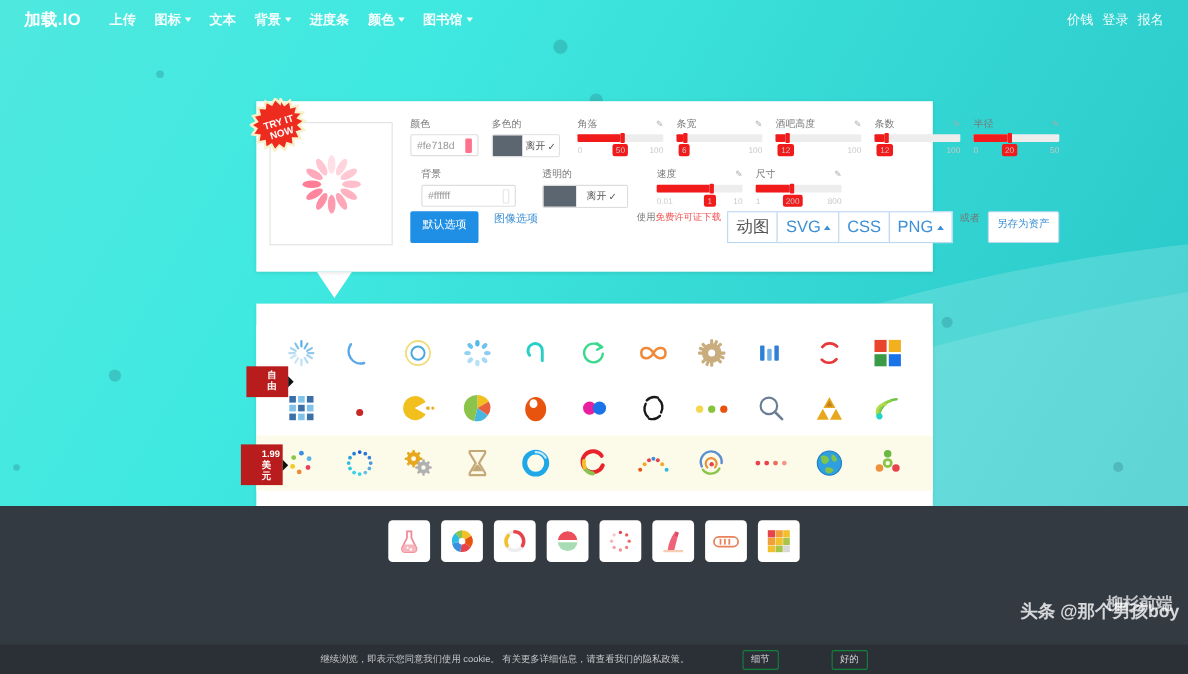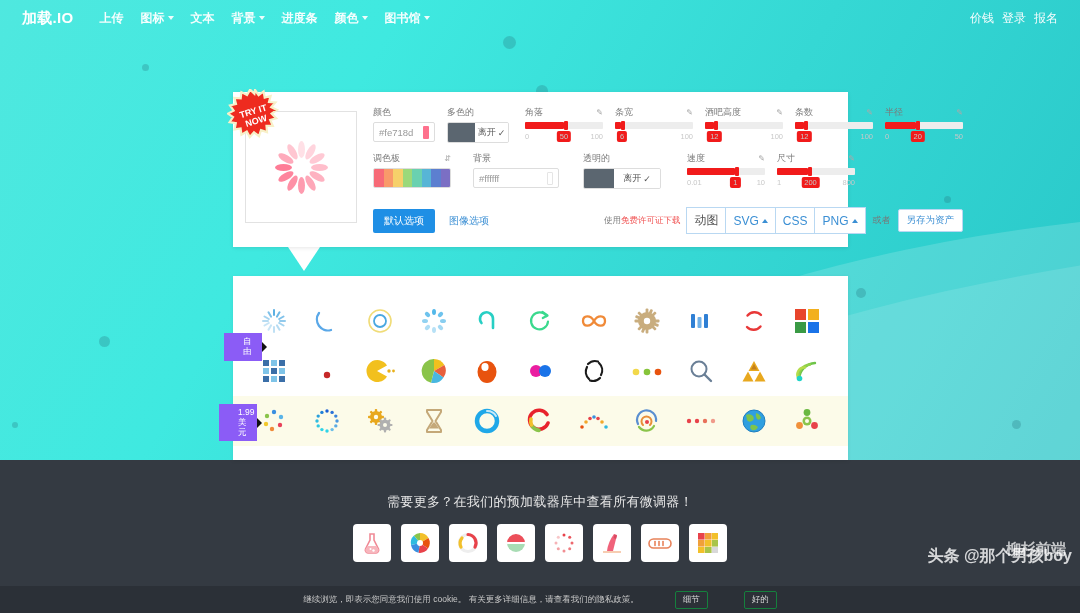--- a/index.html
+++ b/index.html
@@ -127,31 +127,31 @@
     font-size: 7.5px; padding: 1px 3px; border-radius: 2px;
     transform: translateX(-50%); top: 0; line-height: 1.25;
   }
 
   .palette {
     display: flex; width: 78px; height: 20px;
     border: 1px solid #ddd; border-radius: 2px; overflow: hidden;
   }
   .palette div { flex: 1; }
 
-  .btn-row { display: flex; align-items: center; margin-top: 18px; }
+  .btn-row { display: flex; margin-top: 3px; }
   .btn-primary {
     background: #1f8fe5; color: #fff; font-size: 10px;
     padding: 5px 11px; border-radius: 2px; cursor: pointer;
   }
   .link-blue { color: #3b8fd4; font-size: 10px; margin-left: 14px; cursor: pointer; }
   .dl-txt { font-size: 8.5px; color: #777; margin-left: auto; margin-right: 6px; white-space: nowrap; }
   .dl-txt em { color: #f05050; font-style: normal; }
   .btn-group { display: flex; }
   .btn-out {
-    border: 1px solid #b9d8f2; color: #3b8fd4; font-size: 12px;
+    border: 1px solid #b9d8f2; color: #3b8fd4; font-size: 15px;
     padding: 4px 7px; background: #fff; cursor: pointer;
     display: flex; align-items: center; gap: 3px; margin-left: -1px;
   }
   .btn-out:first-child { color: #555; margin-left: 0; }
   .up-caret {
     width: 0; height: 0; border-left: 3px solid transparent;
     border-right: 3px solid transparent; border-bottom: 4px solid #3b8fd4;
   }
   .or-txt { font-size: 9px; color: #777; margin: 0 7px; }
   .btn-save {
@@ -177,23 +177,23 @@
   .icon-row.free1 { background: #fff; margin-top: 20px; }
   .icon-row.free2 { background: #fff; }
   .icon-row.paid  { background: #fcfbe9; }
   .icon-cell {
     flex: 1; display: flex; align-items: center; justify-content: center;
     height: 50px; cursor: pointer;
   }
   .icon-cell svg { display: block; }
 
   .tag {
-    position: absolute; background: #8b5cf6; color: #fff;
+    position: absolute; background: #b91c1c; color: #fff;
     font-size: 8.5px; padding: 4px 19px; z-index: 16;
-    line-height: 1.15; text-align: center; width: 25px;
+    line-height: 1.15; text-align: center; width: 25px; font-weight: bold;
   }
   .tag::after {
     content: ""; position: absolute; right: -5px; top: 50%;
     transform: translateY(-50%);
     border-top: 5px solid transparent; border-bottom: 5px solid transparent;
     border-left: 5px solid #111;
   }
 
   
   .footer {
@@ -220,21 +220,21 @@
   .wm-sub {
     position: absolute; right: 14px; top: 540px; z-index: 41;
     color: rgba(255,255,255,0.72); font-size: 15px; font-weight: 700;
     pointer-events: none;
   }
 
   
   .cookie {
     position: absolute; left: 0; bottom: 0; width: 1080px; height: 27px;
     background: #2b3037; z-index: 45;
-    display: flex; align-items: center; justify-content: center; gap: 4px;
+    display: flex; align-items: center; justify-content: center; gap: 16px;
   }
   .cookie-txt { color: #c7c7c7; font-size: 8.5px; }
   .cookie-btn {
     border: 1px solid #15803d; color: #d8d8d8; font-size: 8.5px;
     padding: 2px 7px; border-radius: 2px; cursor: pointer; margin-left: 32px;
   }
 </style>
 </head>
 <body>
 
@@ -426,36 +426,20 @@
           <div class="scale">
             <span>0</span>
             <span class="val" style="left:42%">20</span>
             <span>50</span>
           </div>
         </div>
       </div>
 
       <div class="ctl-row r2">
 
-        <div class="field" style="width:78px;">
-          <div class="field-label">
-              <span>调色板</span>
-              <span class="pencil">⇵</span>
-            </div>
-          <div class="palette">
-            <div style="background:#f76a77"></div>
-              <div style="background:#f99a6a"></div>
-            <div style="background:#f6d06a"></div>
-              <div style="background:#9bd97a"></div>
-            <div style="background:#6ad1b0"></div>
-              <div style="background:#57b5d6"></div>
-            <div style="background:#5c7fd0"></div>
-              <div style="background:#7b6fc4"></div>
-          </div>
-        </div>
 
         <div class="field" style="width:86px;margin-left:10px;">
           <div class="field-label">
               <span>背景</span>
             </div>
           <div class="text-input">
             <span>#ffffff</span>
             <span class="swatch-bar" style="background:#fff;border:1px solid #e5e5e5;"></span>
           </div>
         </div>
@@ -853,21 +837,20 @@
         <circle cx="13" cy="4.5" r="3.4" fill="#6ab840"></circle>
         <circle cx="20.5" cy="17.5" r="3.4" fill="#e8424a"></circle>
         <circle cx="5.5" cy="17.5" r="3.4" fill="#f0903a"></circle>
         <circle cx="13" cy="13" r="2" fill="#fcfbe9"></circle>
       </svg>
     </div>
   </div>
 </div>
 
 <div class="footer">
-  <div class="footer-title">需要更多？在我们的预加载器库中查看所有微调器！</div>
   <div class="footer-icons">
     <div class="f-icon">
       <svg width="24" height="24" viewBox="0 0 24 24">
         <path d="M10 3 L14 3 L14 9 L18.5 18 A3 3 0 0 1 16 22 L8 22 A3 3 0 0 1 5.5 18 L10 9 Z" fill="none" stroke="#f08a96" stroke-width="1.6"></path>
         <path d="M7.5 15 L16.5 15 L18.5 18.5 A3 3 0 0 1 16 22 L8 22 A3 3 0 0 1 5.5 18.5 Z" fill="#f7b6bd"></path>
         <circle cx="10.5" cy="18" r="1" fill="#fff"></circle>
           <circle cx="13.5" cy="19.5" r="1.2" fill="#fff"></circle>
       </svg>
     </div>
     <div class="f-icon">

